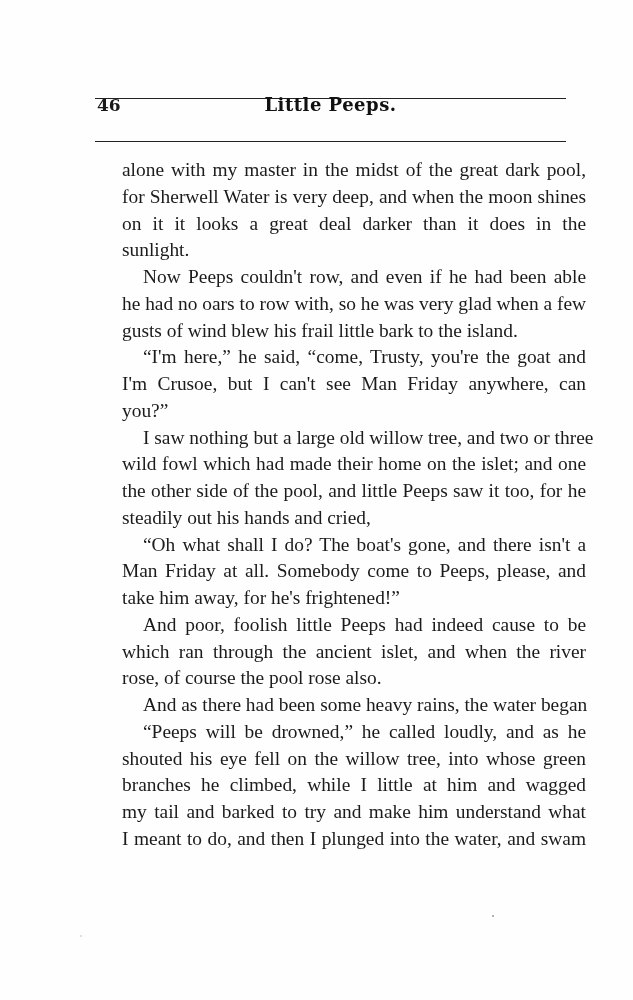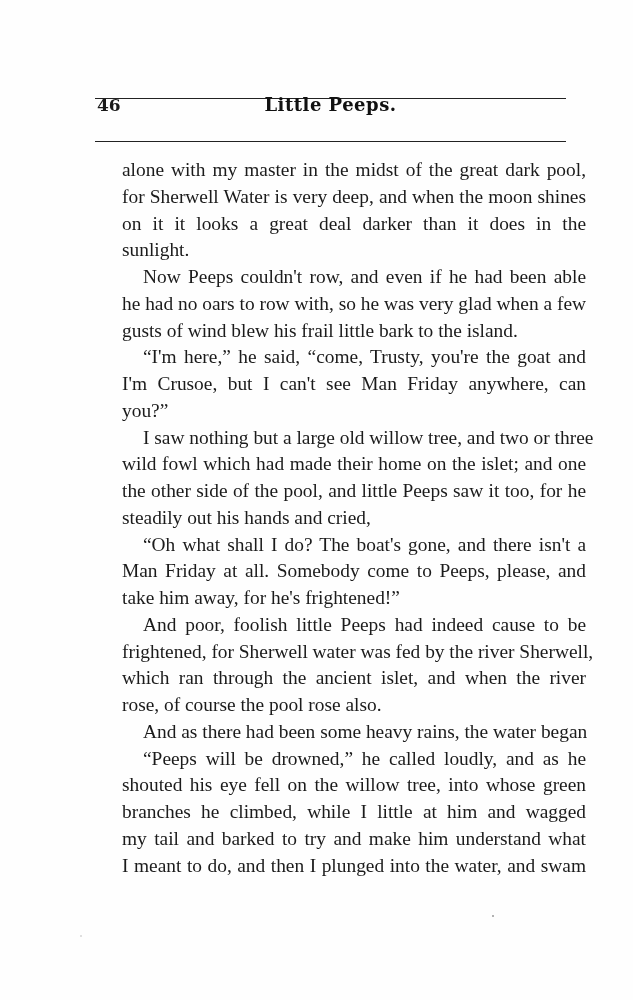--- a/index.html
+++ b/index.html
@@ -40,21 +40,20 @@
       <div class="line">I'm Crusoe, but I can't see Man Friday anywhere, can</div>
       <div class="line last">you?”</div>
       <div class="line indent">I saw nothing but a large old willow tree, and two or three</div>
       <div class="line">wild fowl which had made their home on the islet; and one</div>
       <div class="line">the other side of the pool, and little Peeps saw it too, for he</div>
       <div class="line last">steadily out his hands and cried,</div>
       <div class="line indent">“Oh what shall I do? The boat's gone, and there isn't a</div>
       <div class="line">Man Friday at all. Somebody come to Peeps, please, and</div>
       <div class="line last">take him away, for he's frightened!”</div>
       <div class="line indent">And poor, foolish little Peeps had indeed cause to be</div>
-      <div class="line">frightened, for Sherwell water was fed by the river Sherwell,</div>
       <div class="line">which ran through the ancient islet, and when the river</div>
       <div class="line last">rose, of course the pool rose also.</div>
       <div class="line indent">And as there had been some heavy rains, the water began</div>
       <div class="line indent">“Peeps will be drowned,” he called loudly, and as he</div>
       <div class="line">shouted his eye fell on the willow tree, into whose green</div>
       <div class="line">branches he climbed, while I little at him and wagged</div>
       <div class="line">my tail and barked to try and make him understand what</div>
       <div class="line">I meant to do, and then I plunged into the water, and swam</div>
     </div>
 

